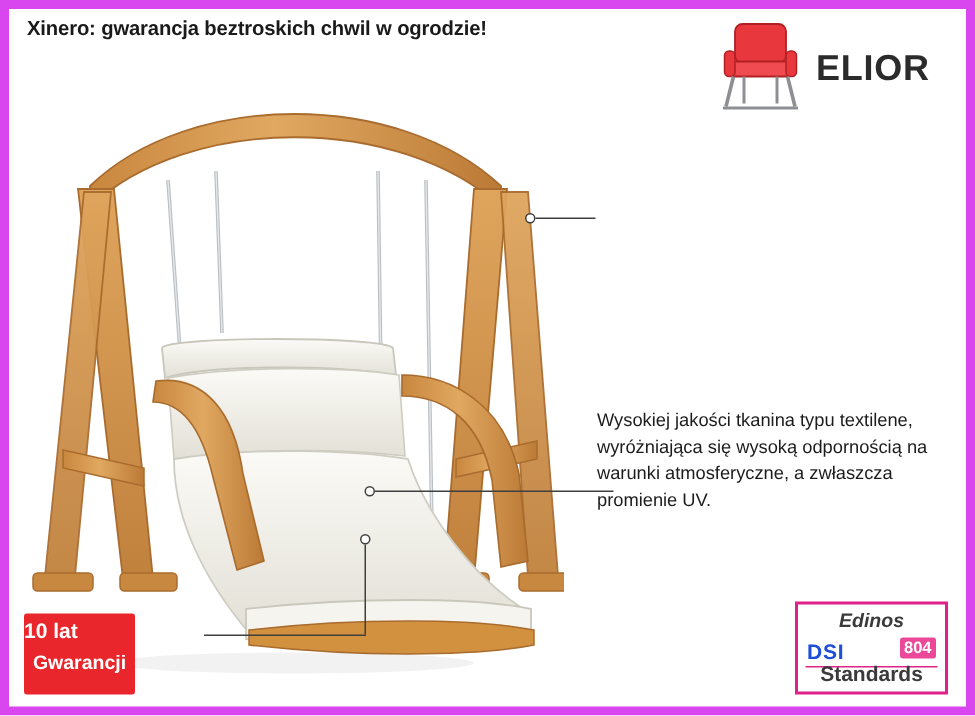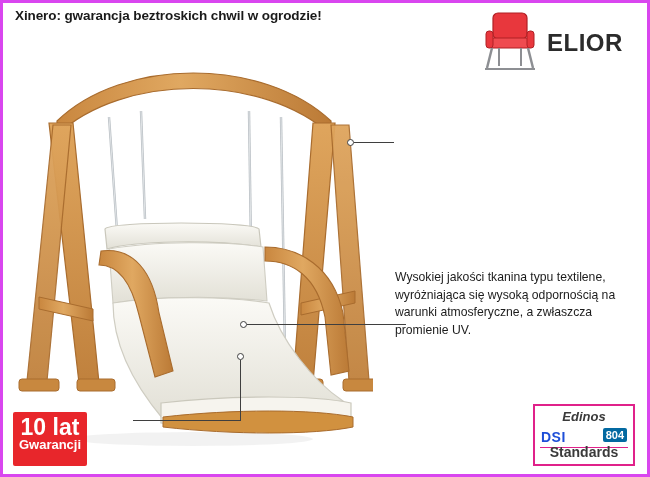--- a/index.html
+++ b/index.html
@@ -12,21 +12,21 @@
     font-family: "Liberation Sans", sans-serif;
     background: #ffffff;
     overflow: hidden;
   }
   #poster {
     position: relative;
     width: 650px;
     height: 477px;
     background: #ffffff;
     box-sizing: border-box;
-    border: 3px solid #d946ef;
+    border: 6px solid #d946ef;
     overflow: hidden;
   }
 
   
   .headline {
     position: absolute;
     left: 12px;
     top: 6px;
     width: 430px;
     font-size: 13.5px;
@@ -110,22 +110,21 @@
     width: 74px;
     height: 54px;
     background: #e8262b;
     color: #ffffff;
     border-radius: 2px;
   }
   .warranty-years {
     position: absolute;
     left: 0; right: 0;
     top: 4px;
-    text-align: center;
-    font-size: 23px;
+    font-size: 14px;
     font-weight: bold;
     line-height: 1;
   }
   .warranty-label {
     position: absolute;
     left: 0; right: 0;
     top: 26px;
     text-align: center;
     font-size: 13px;
     font-weight: bold;
@@ -162,21 +161,21 @@
     color: #1d4ed8;
     letter-spacing: 0.5px;
   }
   .edinos-num {
     position: absolute;
     right: 6px;
     top: 22px;
     font-size: 11px;
     font-weight: bold;
     color: #ffffff;
-    background: #0369a1;
+    background: #ec4899;
     padding: 1px 3px;
     border-radius: 2px;
   }
   .edinos-std {
     position: absolute;
     left: 0; right: 0;
     bottom: 4px;
     text-align: center;
     font-size: 14px;
     font-weight: bold;

